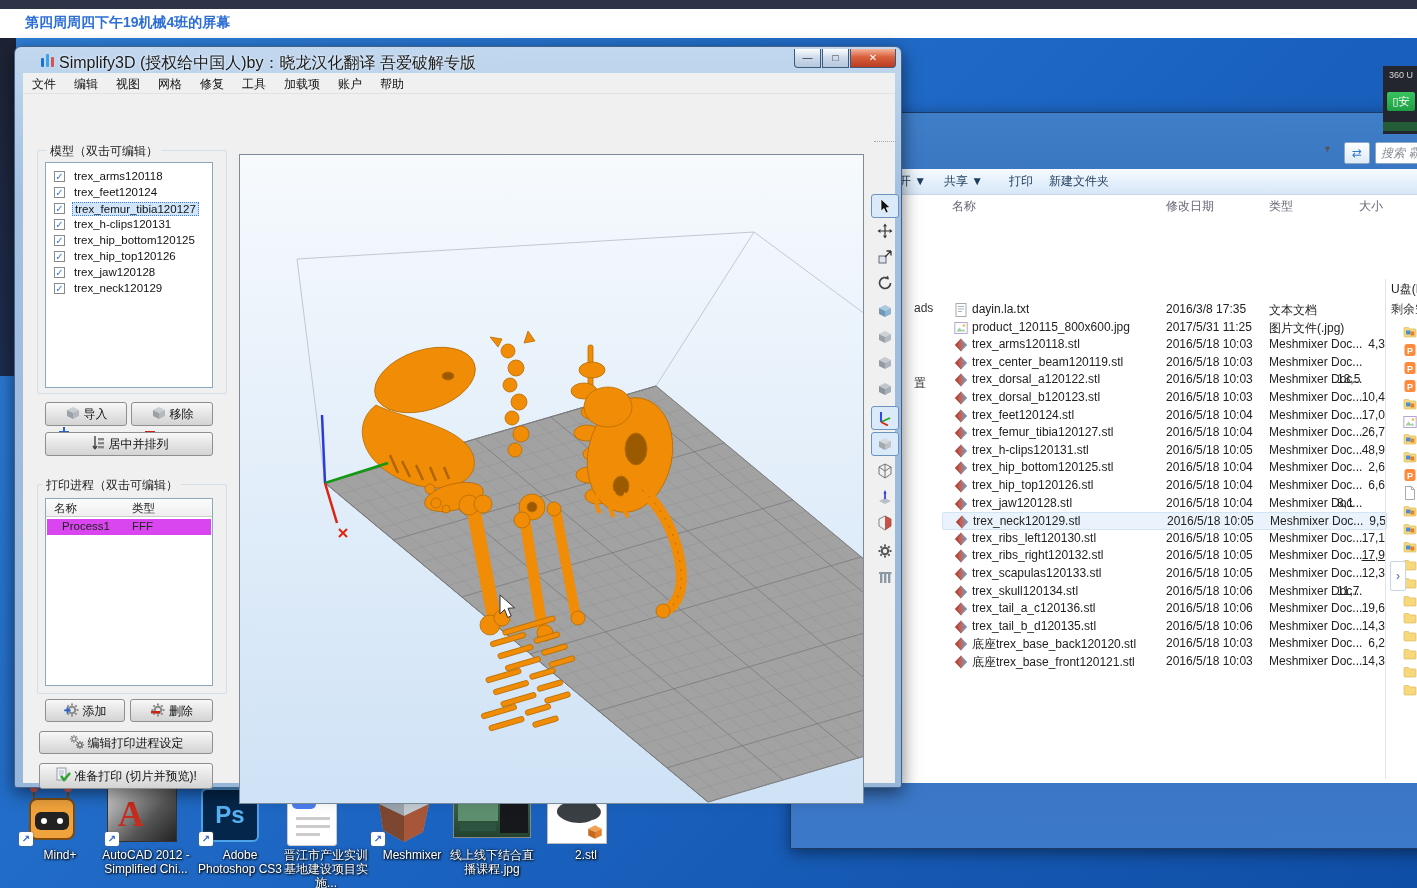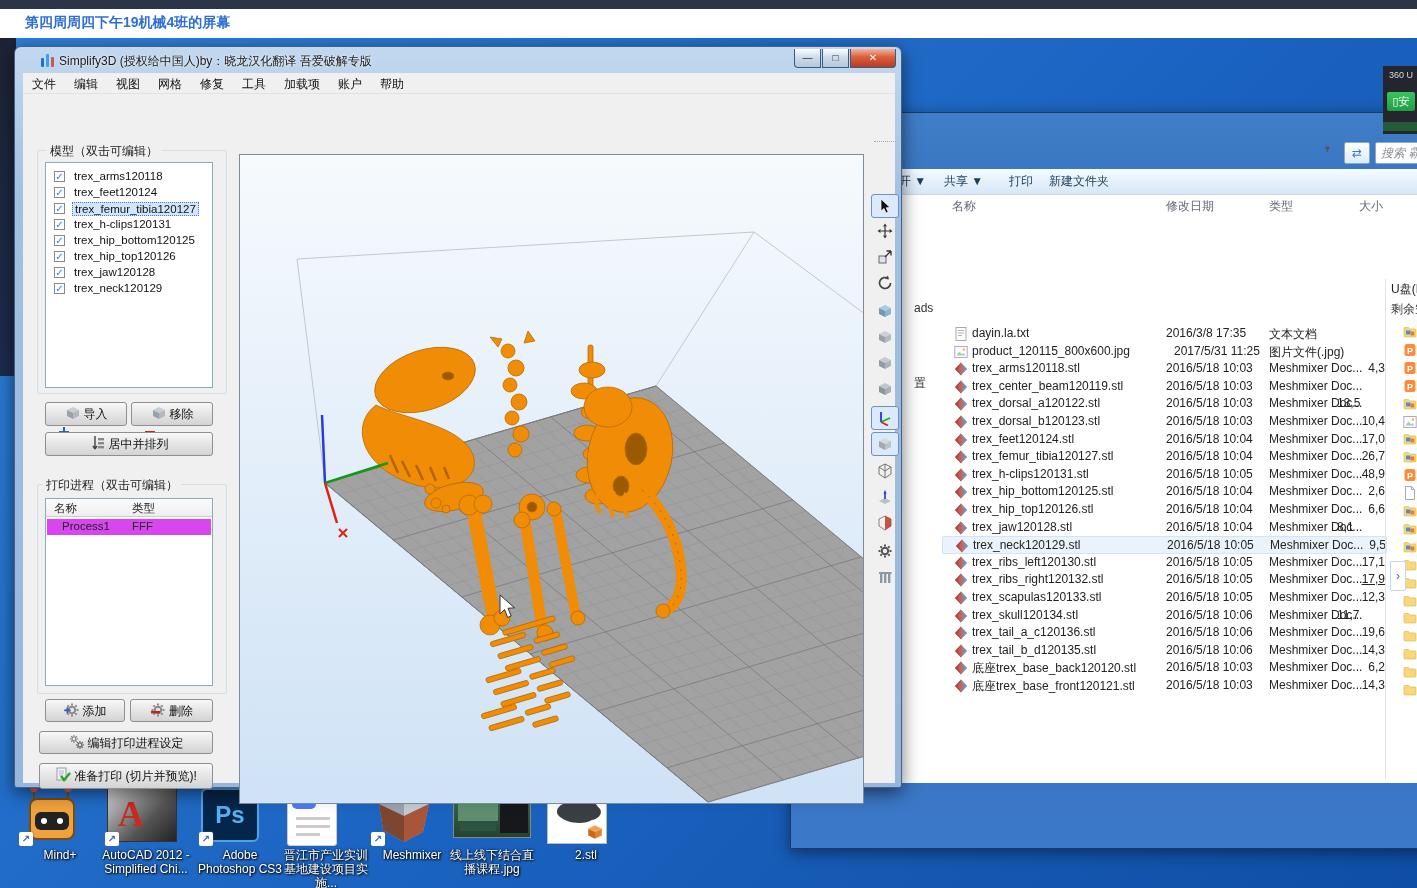--- a/index.html
+++ b/index.html
@@ -24,21 +24,21 @@
   .refresh-btn{left:545px;top:1px;width:26px;height:22px;background:linear-gradient(#fdfefe,#dfeaf5);
     border:1px solid #8ca8c5;border-radius:2px;text-align:center;font-size:12px;color:#2f7bd0;line-height:20px;}
   .search-field{left:576px;top:1px;width:80px;height:22px;background:#fff;border:1px solid #8ca8c5;border-radius:2px;
     font-size:12px;color:#8a8f96;font-style:italic;line-height:20px;padding-left:5px;white-space:nowrap;overflow:hidden;}
   .cmd-bar{left:8px;top:56px;width:644px;height:26px;background:linear-gradient(#f6fbff,#e2eefb 60%,#d7e7f7);
     border-bottom:1px solid #c8d8e8;}
   .cmd-item{position:absolute;top:4px;font-size:12px;color:#1e3c5c;white-space:nowrap;}
   .content{left:8px;top:82px;width:644px;height:588px;background:#fff;overflow:hidden;}
   .col-hdr{position:absolute;top:3px;font-size:12px;color:#667;white-space:nowrap;}
   .file-rows{left:143px;top:106px;width:447px;height:372px;}
-  .file-row{position:absolute;left:0;width:445px;height:18px;font-size:12px;color:#222;margin-top:24px;}
+  .file-row{position:absolute;left:0;width:445px;height:18px;font-size:12px;color:#222;}
   .file-row.sel{background:#eaf3fc;border:1px solid #d2e5f7;border-radius:2px;}
   .fcell{position:absolute;top:1px;white-space:nowrap;overflow:hidden;}
   .ficon{position:absolute;left:12px;top:2px;width:14px;height:14px;}
   .rp-sep{left:586px;top:84px;width:1px;height:500px;background:#e4e4e4;}
   .rpane{left:588px;top:84px;width:72px;height:520px;}
   .rp-hdr{position:absolute;left:4px;top:2px;font-size:12px;color:#1c1c1c;white-space:nowrap;}
   .rp-sub{position:absolute;left:4px;top:22px;font-size:12px;color:#333;white-space:nowrap;}
   .expand-btn{left:591px;top:366px;width:16px;height:30px;background:#fff;border:1px solid #c4d6e8;border-radius:2px;
     font-size:12px;color:#4a6f9b;text-align:center;line-height:28px;}
 
@@ -46,21 +46,21 @@
   .p360{left:1383px;top:66px;width:34px;height:68px;background:#23262e;z-index:15;}
   .p360 .t{position:absolute;left:6px;top:4px;font-size:9px;color:#d8d8d8;white-space:nowrap;}
   .p360 .g{position:absolute;left:4px;top:26px;width:28px;height:19px;border-radius:2px;
     background:linear-gradient(#38c45f,#1f9e43);color:#fff;font-size:11px;text-align:center;line-height:18px;}
   .p360 .band{position:absolute;left:0;top:56px;width:34px;height:9px;background:#235c36;}
 
   
   .s3d{left:14px;top:46px;width:888px;height:742px;border-radius:7px 7px 3px 3px;
     background:linear-gradient(#c2d8ef,#a2c0e0 20%,#96b6da);border:1px solid #44618a;
     box-shadow:0 5px 18px rgba(0,0,0,.55);z-index:20;}
-  .s3d-title{position:absolute;left:44px;top:6px;font-size:12px;color:#1a1a1a;white-space:nowrap;text-shadow:0 0 3px #fff;}
+  .s3d-title{position:absolute;left:44px;top:6px;font-size:16px;color:#1a1a1a;white-space:nowrap;text-shadow:0 0 3px #fff;}
   .logo{position:absolute;left:26px;top:7px;width:14px;height:13px;}
   .logo i{position:absolute;bottom:0;width:3px;border-radius:1px;}
   .cap-btn{position:absolute;top:2px;height:19px;border:1px solid #3f5a7d;border-top:none;
     background:linear-gradient(#fdfeff,#cfdcec 45%,#b3c7dd);text-align:center;color:#333;font-size:10px;line-height:17px;}
   .cap-close{background:linear-gradient(#f5b49b,#d9603c 45%,#b83b22);color:#fff;font-weight:bold;}
   .menubar{position:absolute;left:8px;top:26px;width:872px;height:21px;background:#f0f0f0;border-bottom:1px solid #e2e2e2;}
   .menu-item{display:inline-block;padding:3px 9px 0 9px;font-size:12px;color:#111;}
   .client{position:absolute;left:8px;top:47px;width:872px;height:689px;background:#f0f0f0;}
   .grp-box{position:absolute;border:1px solid #d4dee6;border-radius:2px;}
   .grp-label{position:absolute;font-size:12px;color:#222;background:#f0f0f0;padding:0 3px;white-space:nowrap;}
@@ -134,21 +134,21 @@
             <span class="fcell" style="left: 327px;">文本文档</span>
             <span class="fcell" style="left: 395px; width: 48px; text-align: right;"></span>
           </div>
           <div class="file-row" style="top: 18px;">
             <span class="ficon"><svg width="14" height="14" viewBox="0 0 14 14">
                 <rect x="0.8" y="1.5" width="12.4" height="11" fill="#fdfdff" stroke="#b9a6d6"></rect>
                 <path d="M2.5 10.5 L5.5 6.5 L8 9.5 L9.5 8 L11.5 10.5 Z" fill="#9fd0a0"></path>
                 <circle cx="10" cy="4.5" r="1.3" fill="#f0c040"></circle>
               </svg></span>
             <span class="fcell" style="left: 30px; max-width: 185px;">product_120115_800x600.jpg</span>
-            <span class="fcell" style="left: 232px;">2017/5/31 11:25</span>
+            <span class="fcell" style="left: 224px;">2017/5/31 11:25</span>
             <span class="fcell" style="left: 327px;">图片文件(.jpg)</span>
             <span class="fcell" style="left: 395px; width: 48px; text-align: right;"></span>
           </div>
           <div class="file-row" style="top: 35px;">
             <span class="ficon"><svg width="14" height="14" viewBox="0 0 14 14">
                 <path d="M7 0.5 L7 13.5 L0.8 7 Z" fill="#b0453a"></path>
                 <path d="M7 0.5 L13.2 7 L7 13.5 Z" fill="#7792b5"></path>
                 <path d="M7 0.5 L10 7 L7 13.5 L4 7 Z" fill="#c8685c" opacity="0.8"></path>
               </svg></span>
             <span class="fcell" style="left: 30px; max-width: 185px;">trex_arms120118.stl</span>

